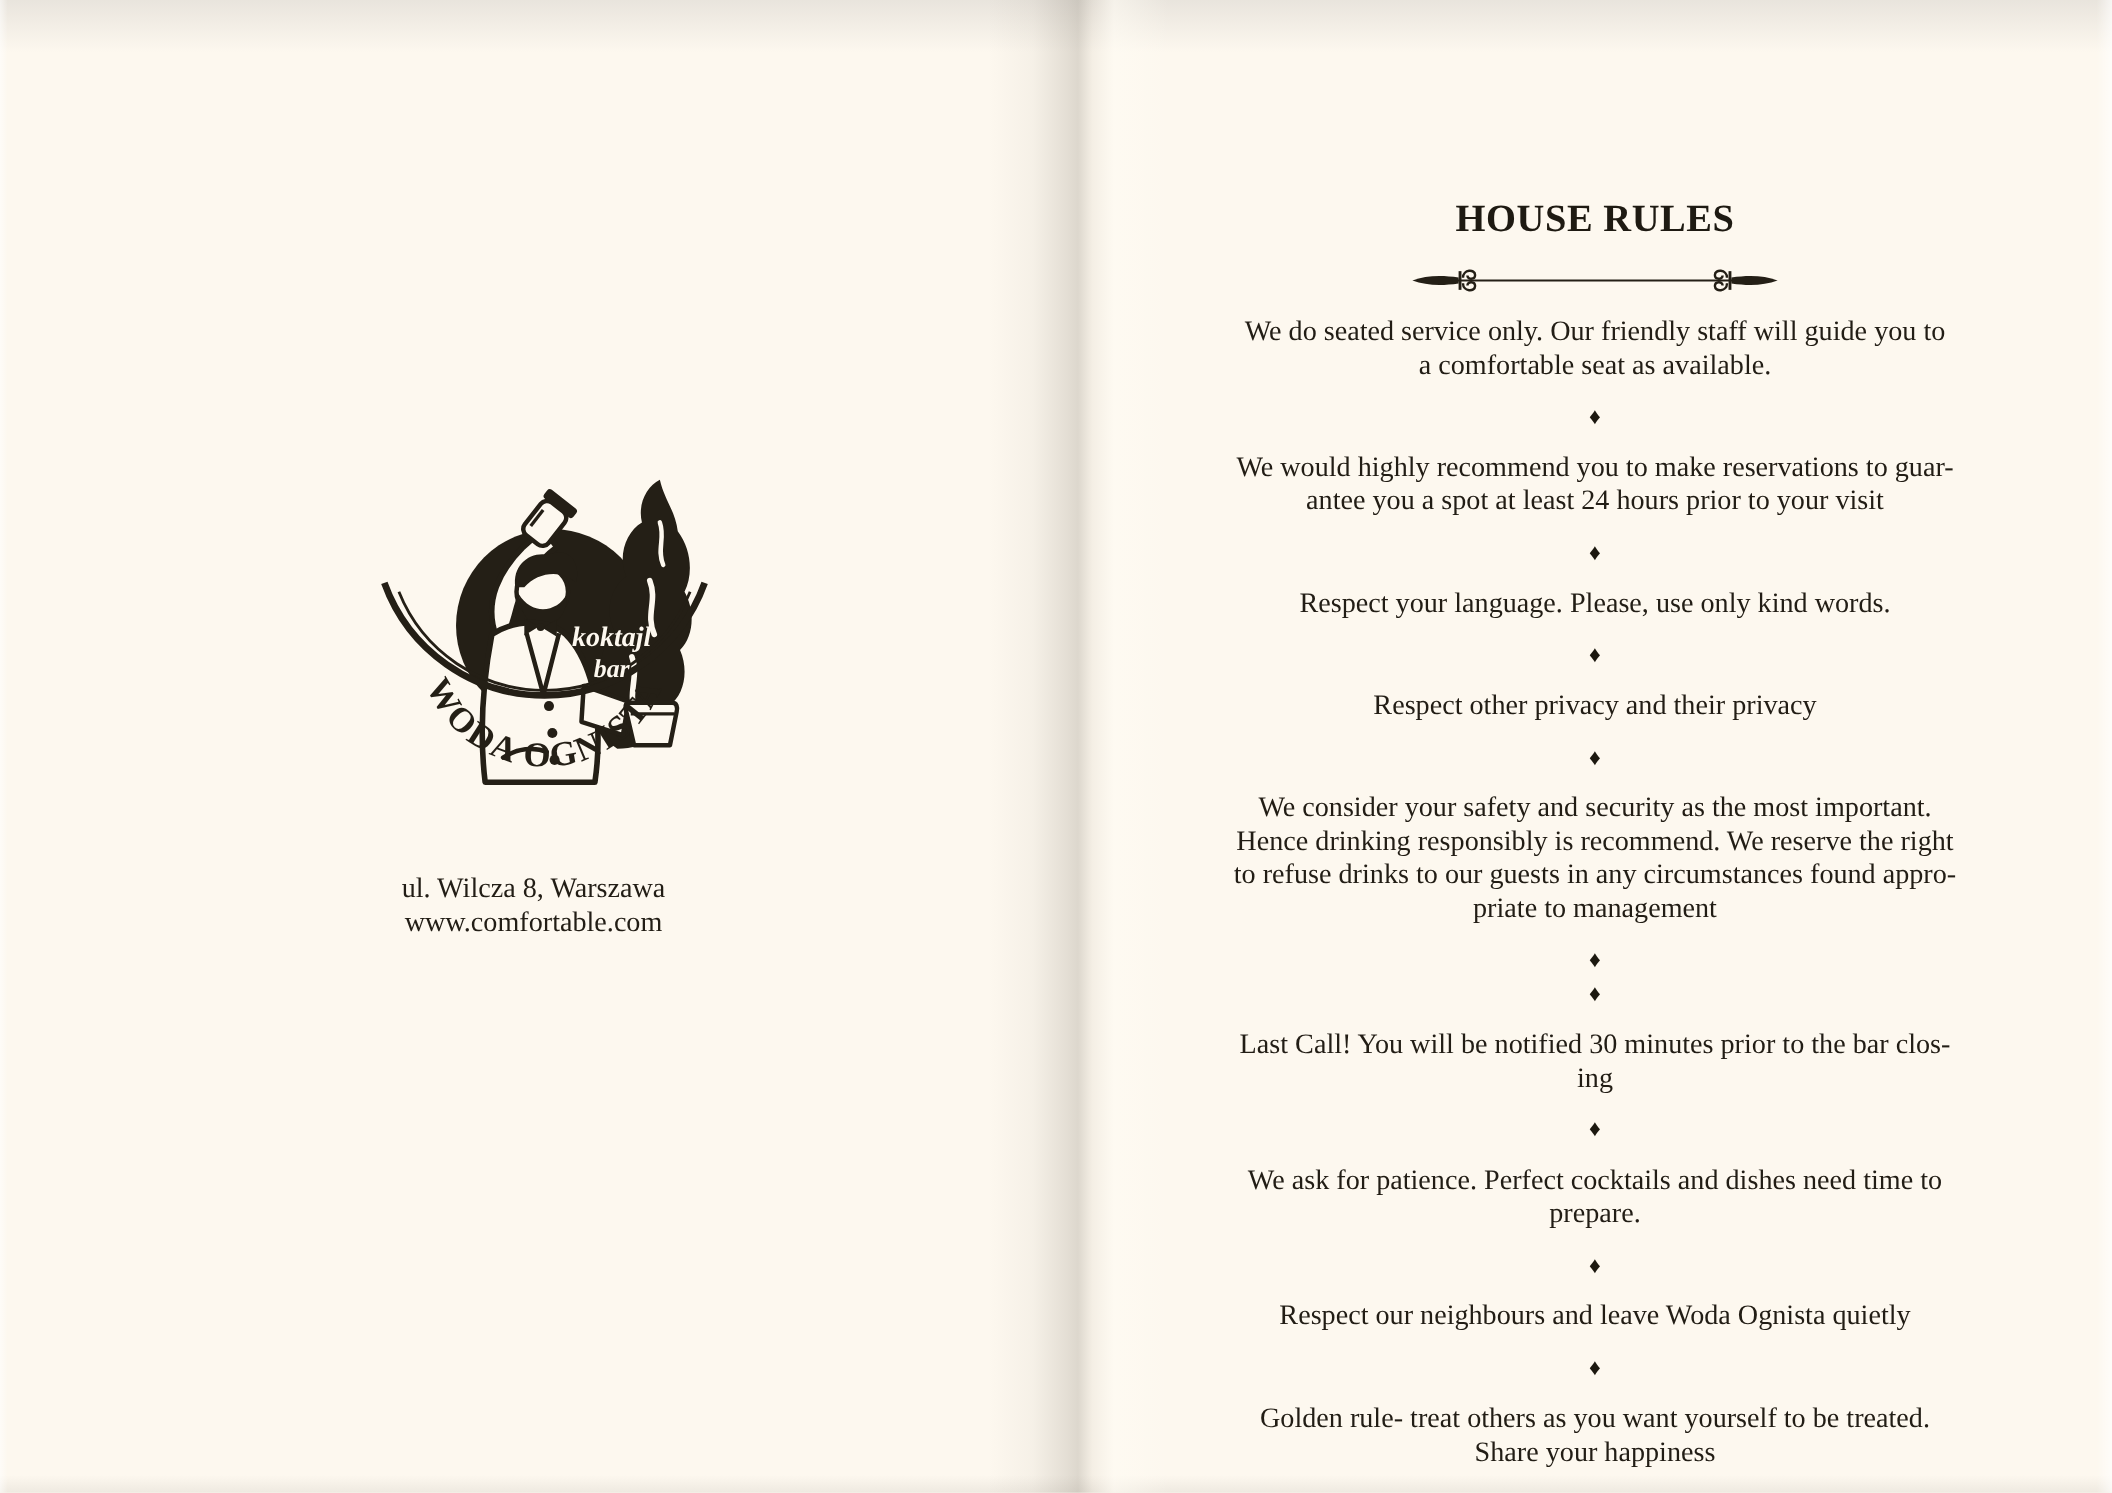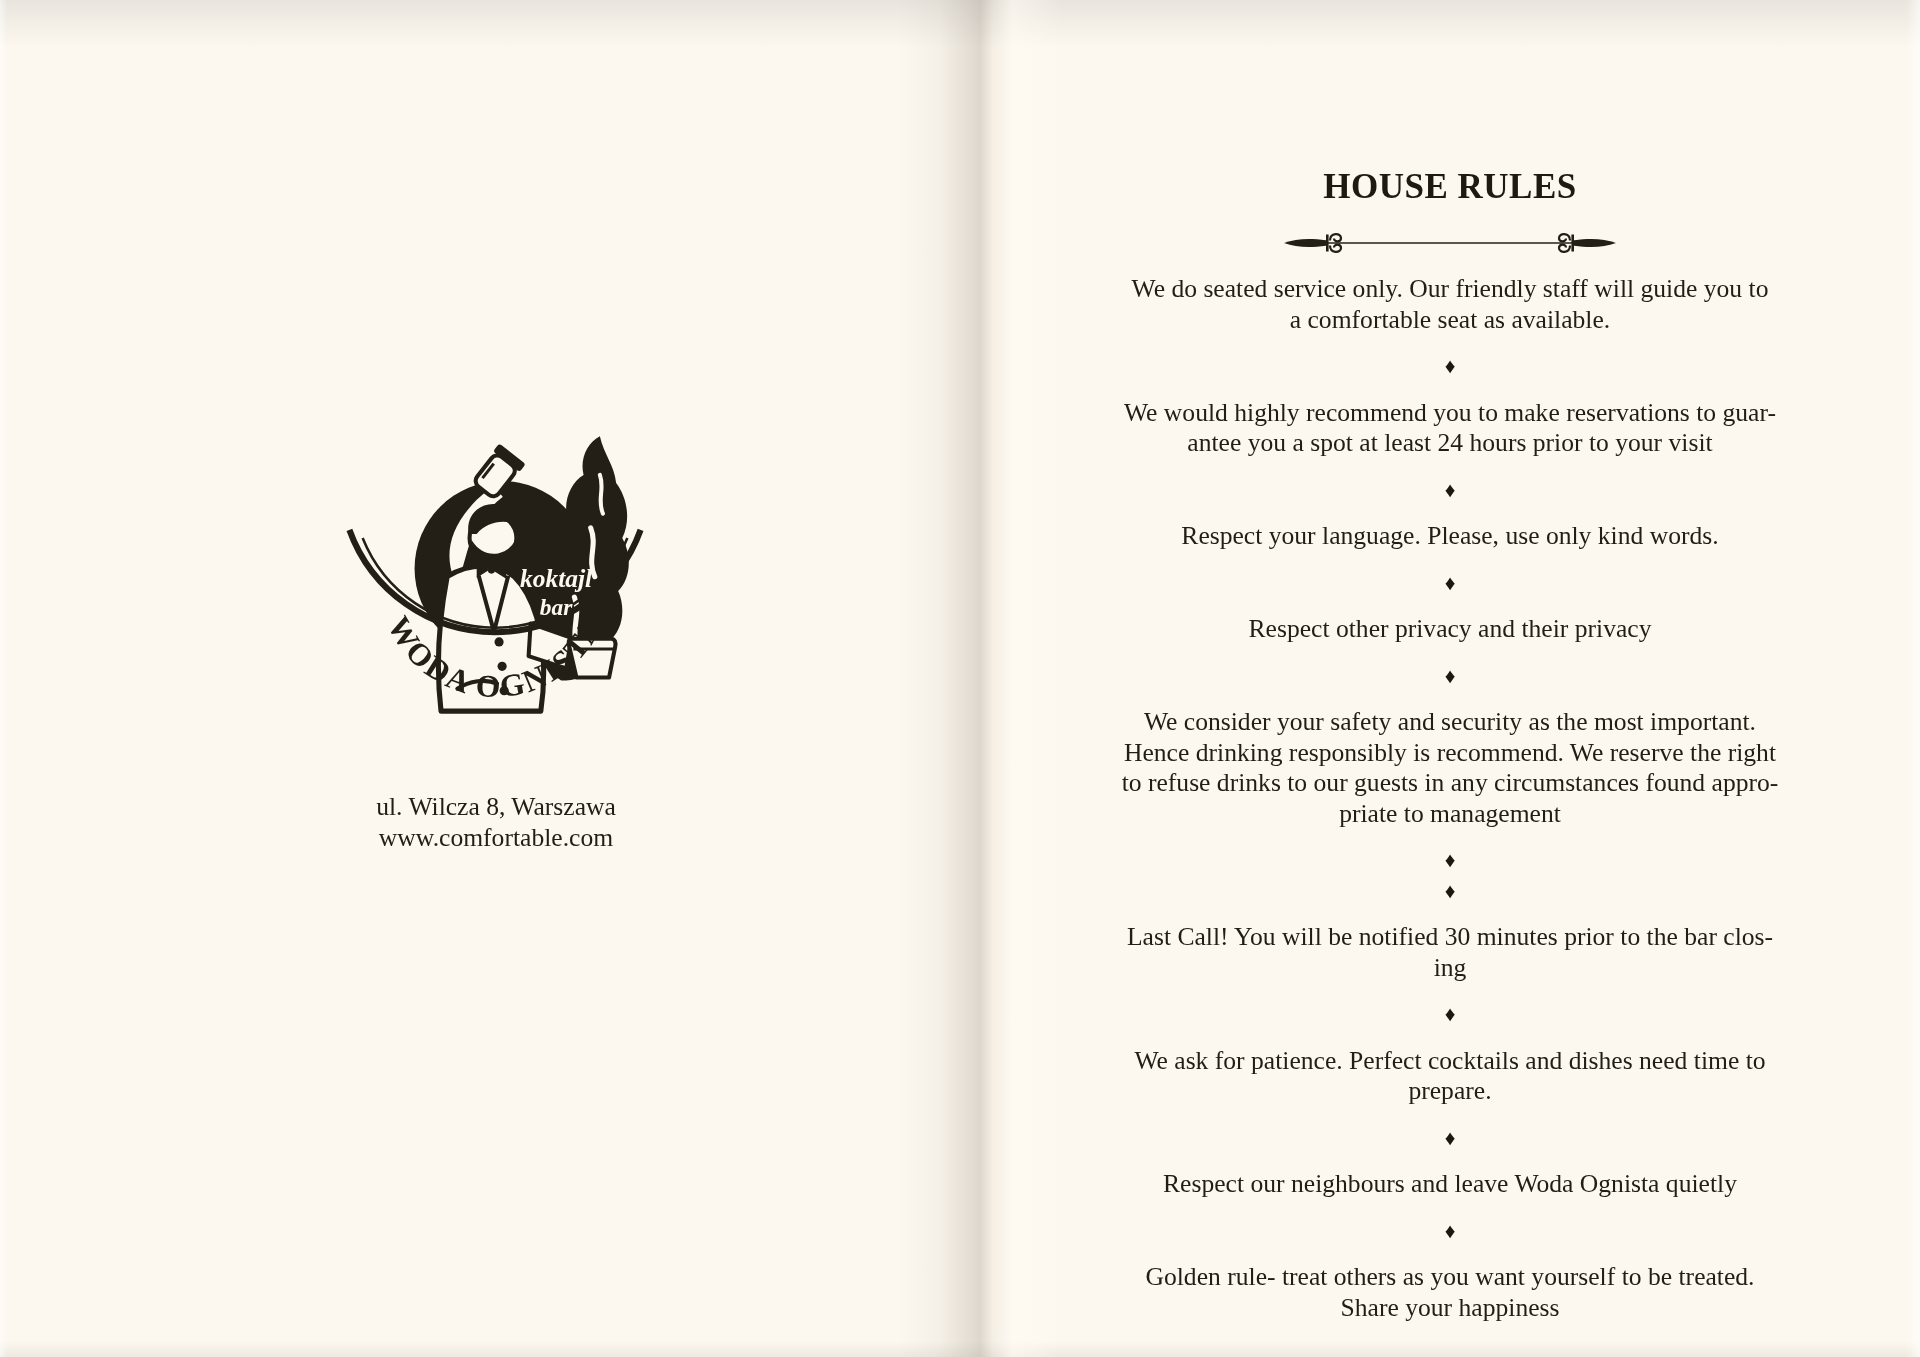--- a/index.html
+++ b/index.html
@@ -29,25 +29,25 @@
       rgba(108,98,84,0.05) 25%,
       rgba(95,86,72,0.16) 44%,
       rgba(92,84,70,0.20) 50%,
       rgba(170,158,140,0.10) 58%,
       rgba(255,252,244,0.55) 70%,
       rgba(255,252,244,0) 100%);}
 
   
   .page-left{position:absolute;left:0;top:0;width:985px;height:1357px;}
   .logo-wrap{position:absolute;left:327px;top:424px;width:336px;height:336px;}
-  .address-block{position:absolute;left:11px;top:792px;width:970px;text-align:center;
+  .address-block{position:absolute;left:0;top:792px;width:970px;text-align:center;
     font-size:25.6px;line-height:30.5px;color:#221d15;}
 
   
-  .page-right{position:absolute;left:985px;top:0;width:935px;height:966px;}
+  .page-right{position:absolute;left:985px;top:12px;width:935px;height:966px;}
   .rules-column{position:absolute;left:120px;top:166px;width:690px;text-align:center;}
   .rules-title{margin:0;font-size:35px;line-height:42px;font-weight:600;
     letter-spacing:0.5px;color:#1e1a12;}
   .divider{display:block;margin:20px auto 0 auto;}
   .rules-list{margin-top:16px;font-size:25.6px;line-height:30.5px;color:#221d15;}
   .rules-list p.rule{margin:16px;}
   .rules-list .sep{font-size:21px;line-height:30.5px;color:#1c180f;}
 </style>
 </head>
 <body>

